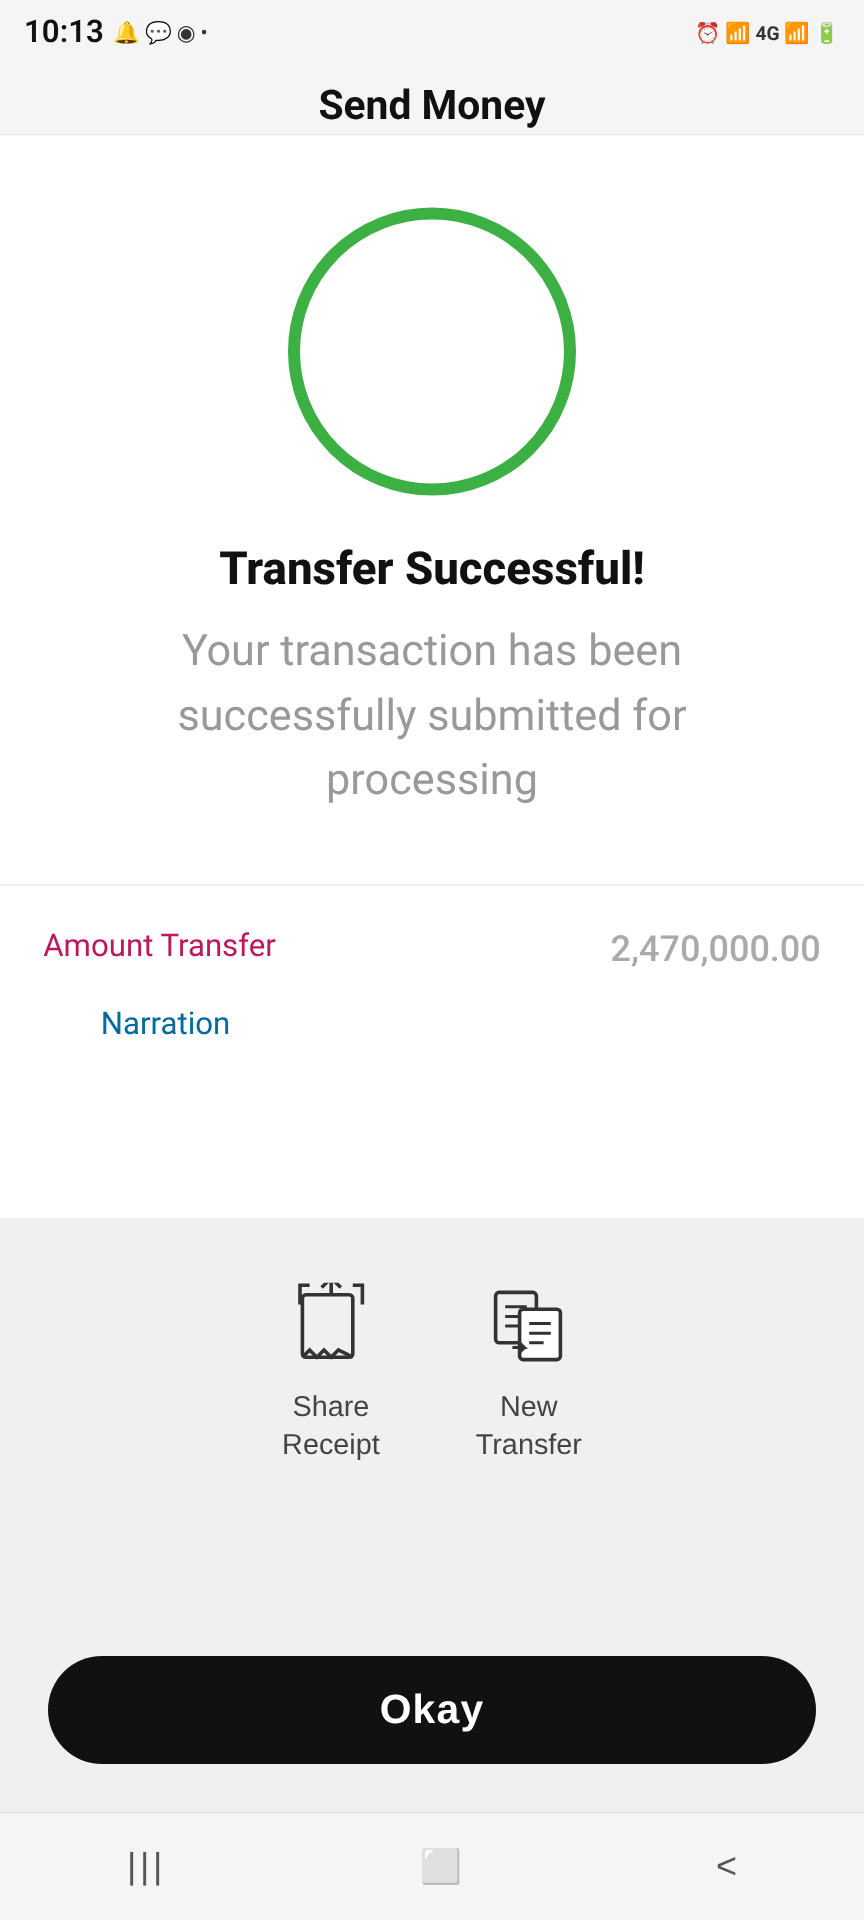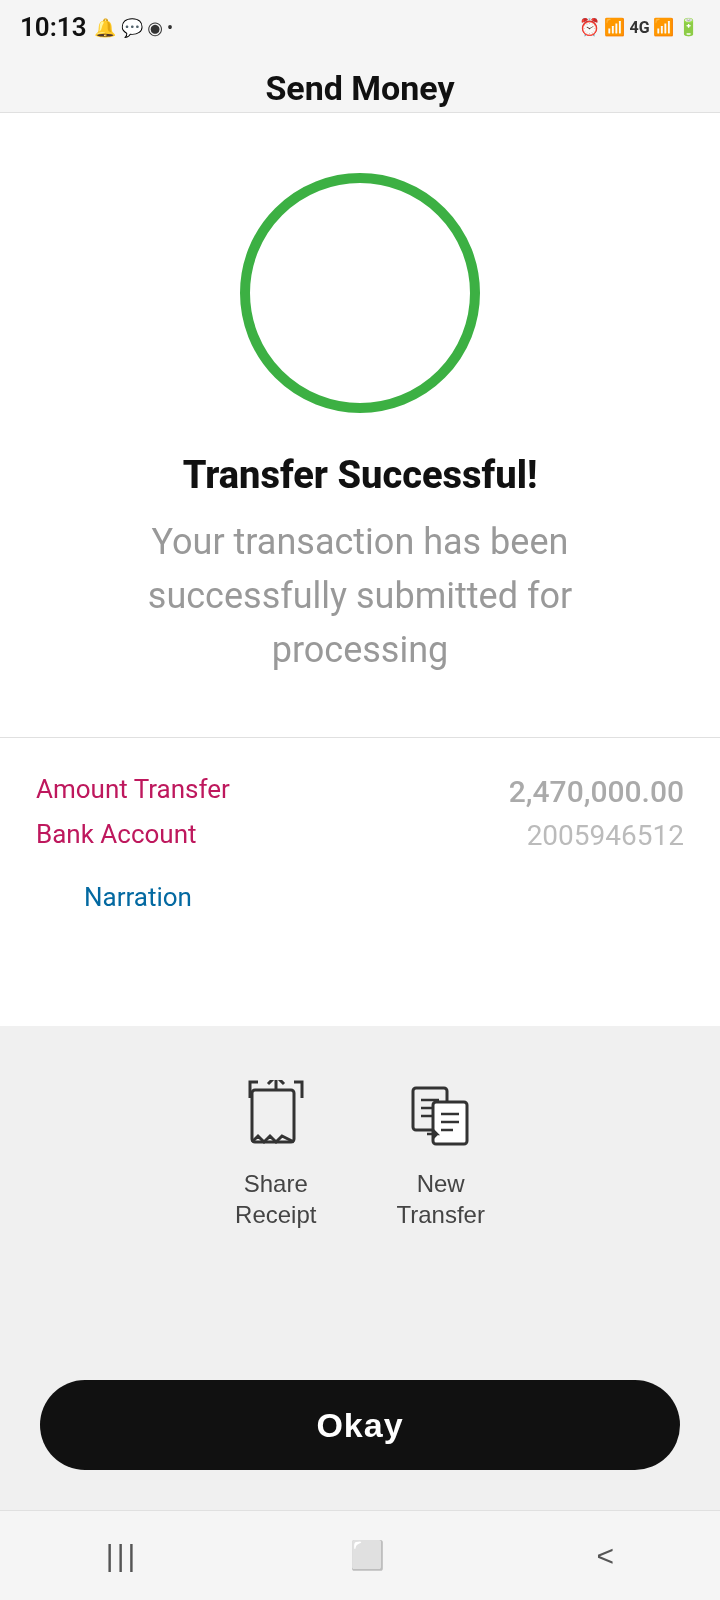--- a/index.html
+++ b/index.html
@@ -291,24 +291,20 @@
       <p class="success-subtitle">Your transaction has been successfully submitted for processing</p>
     </div>
 
     <div class="divider"></div>
 
     <div class="transaction-details">
       <div class="detail-row">
         <span class="detail-label">Amount Transfer</span>
         <span class="detail-value amount">2,470,000.00</span>
       </div>
-      <div class="detail-row">
-        <span class="detail-label">Bank Account</span>
-        <span class="detail-value">2005946512</span>
-      </div>
       <div class="narration-label">Narration</div>
     </div>
 
   </div>
 
   <div class="bottom-section">
     <div class="action-buttons">
 
       <button class="action-btn">
         <div class="action-icon">

